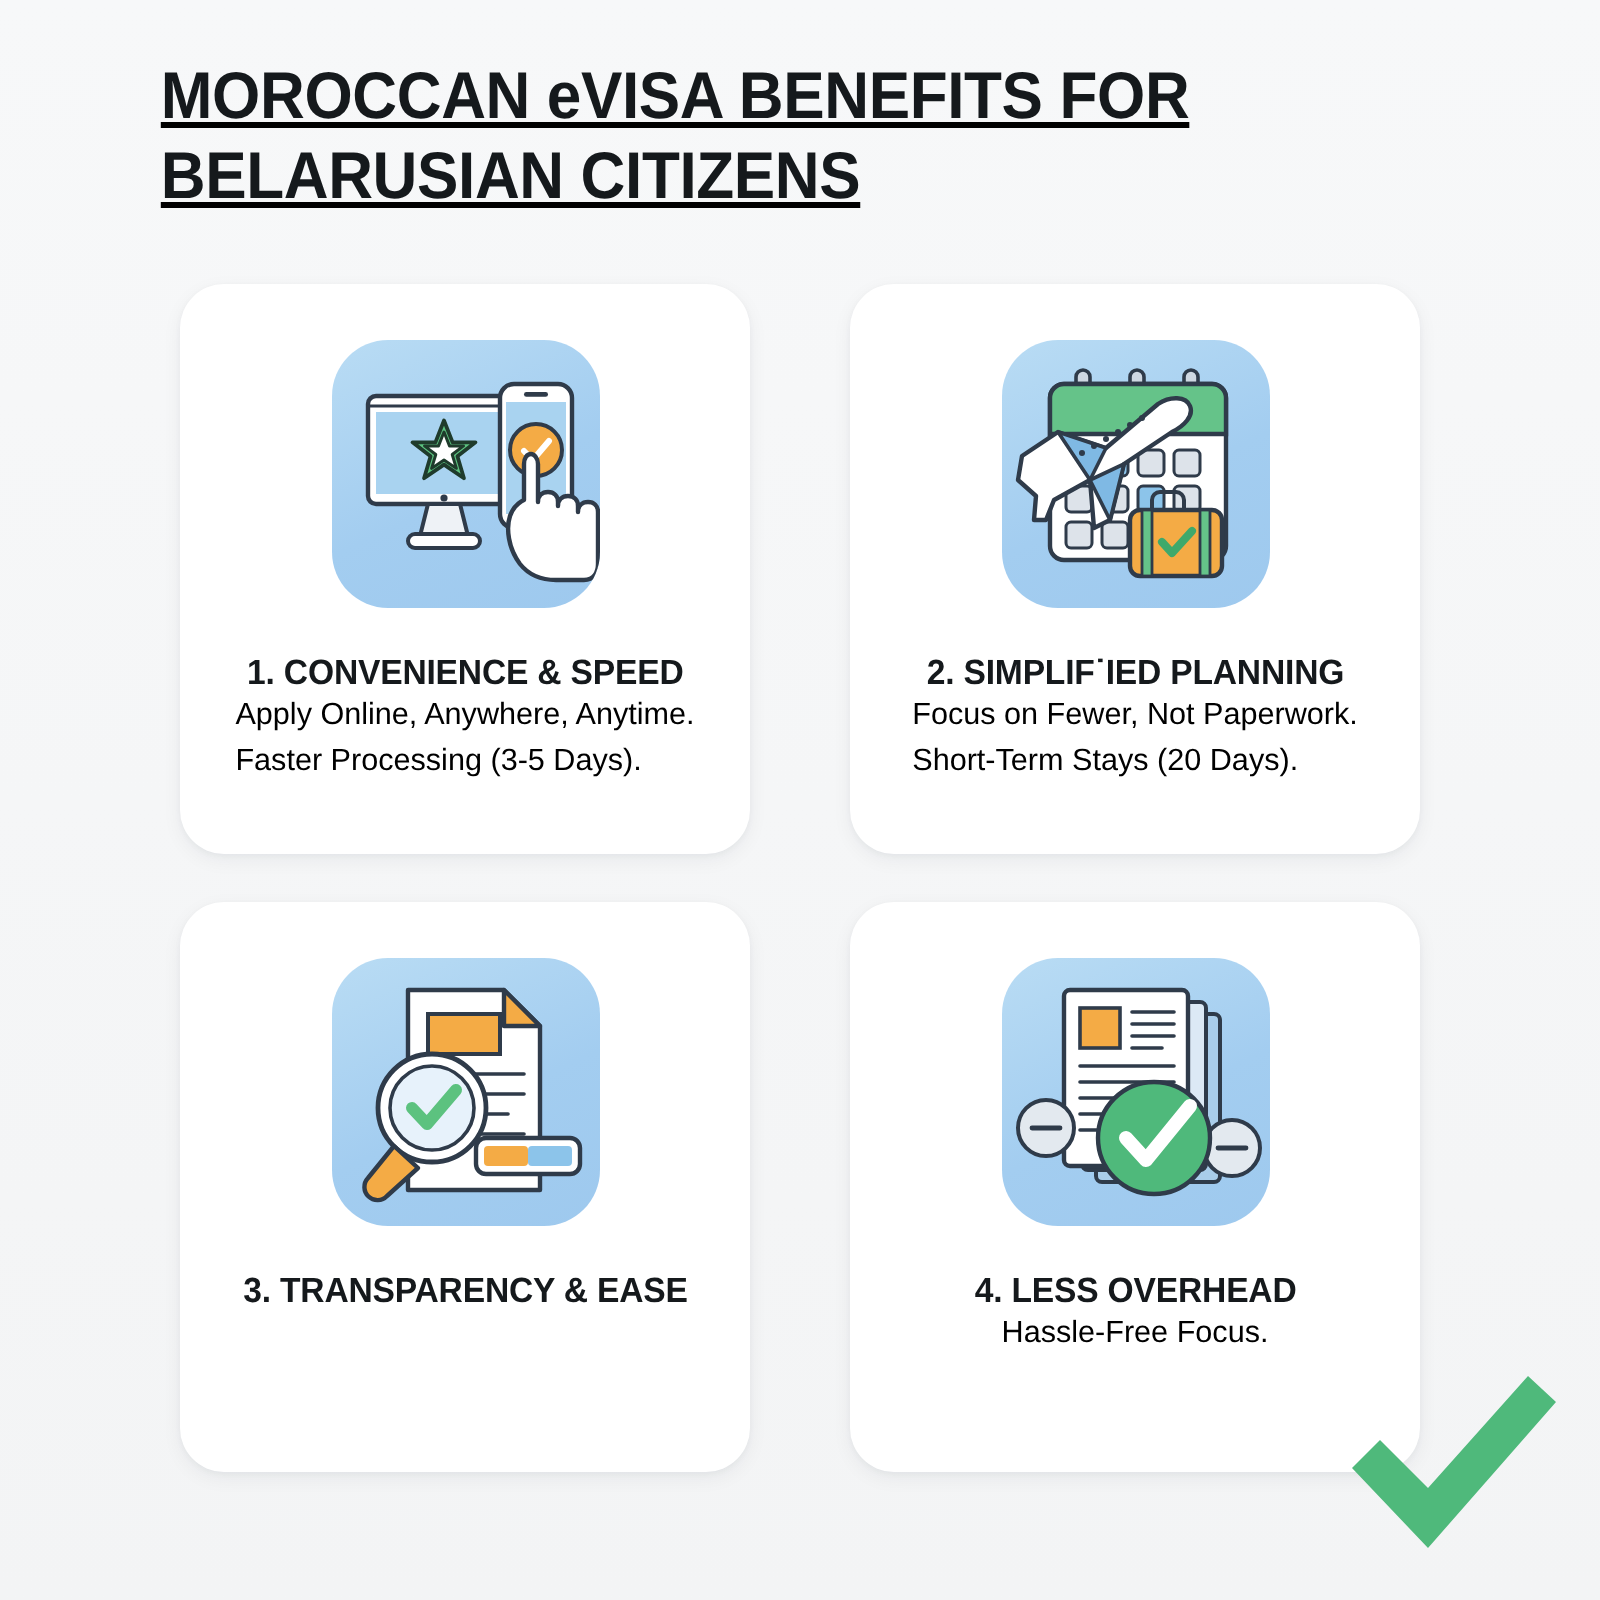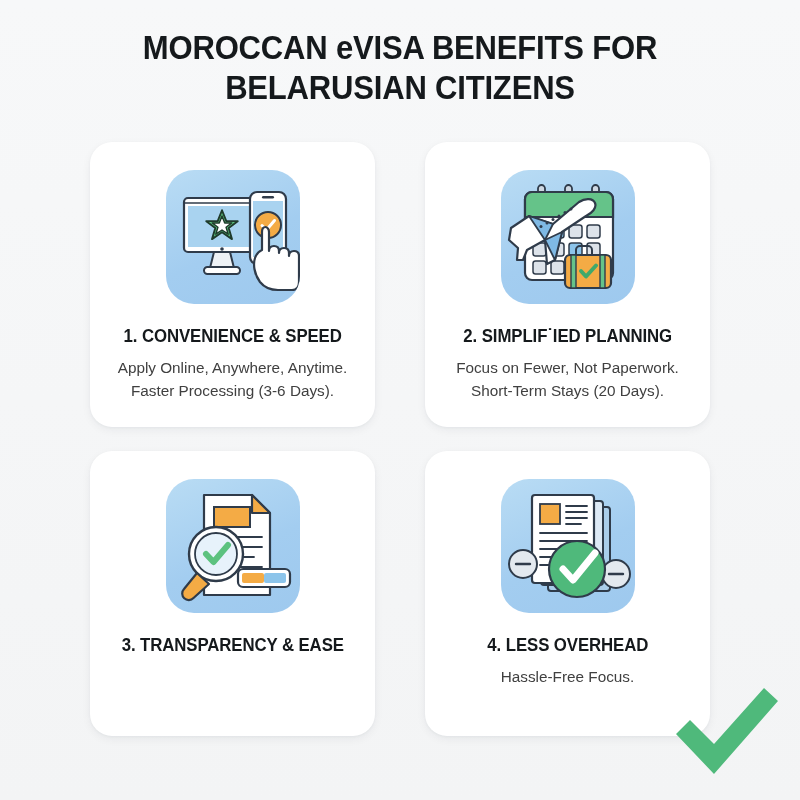--- a/index.html
+++ b/index.html
@@ -23,21 +23,22 @@
     background: linear-gradient(180deg, #f7f8f9 0%, #f3f4f5 100%);
     overflow: hidden;
   }
 
   
   .title-block {
     position: absolute;
     top: 28px;
     left: 60px;
     width: 680px;
-    text-align: center;
+    text-align: left;
+    text-decoration: underline;
   }
   .title-line {
     font-family: "Liberation Sans Narrow", "Liberation Sans", sans-serif;
     font-weight: bold;
     font-size: 33px;
     line-height: 40px;
     letter-spacing: -0.2px;
     color: #15191c;
     transform: scaleX(0.94);
     transform-origin: center;
@@ -87,23 +88,21 @@
     font-size: 17.5px;
     line-height: 20px;
     color: #15191c;
     letter-spacing: -0.1px;
     text-align: center;
     white-space: nowrap;
     transform: scaleX(0.96);
   }
 
   .card-body {
-    margin-top: 10px;
-    text-align: center;
-    color: #404040;
+    color: #000000;
     font-size: 15.3px;
     line-height: 23px;
     white-space: nowrap;
   }
   .card-body .bline { display: block; }
 
   
   .big-check {
     position: absolute;
     left: 668px;
@@ -152,21 +151,21 @@
 
           <path d="M96,62 L96,80 C96,80 91,82 89,88 C87,94 88,104 94,112 C98,117 104,120 112,120
                    L126,120 C131,120 133,116 133,112 L133,86 C133,83 131,81 128,81 C125,81 123,83 123,86
                    L123,83 C123,80 121,78 118,78 C115,78 113,80 113,83 L113,81 C113,78 111,76 108,76
                    C105,76 103,78 103,81 L103,62 C103,59 101,57 99.5,57 C97.5,57 96,59 96,62 Z" fill="#ffffff" stroke="#2f3b4a" stroke-width="2.2" stroke-linejoin="round"></path>
         </svg>
       </div>
       <div class="card-heading">1. CONVENIENCE &amp; SPEED</div>
       <div class="card-body">
         <span class="bline">Apply Online, Anywhere, Anytime.</span>
-        <span class="bline">Faster Processing (3-6 Days).</span>
+        <span class="bline">Faster Processing (3-5 Days).</span>
       </div>
     </div>
 
     <div class="card">
       <div class="icon-tile">
         <svg viewBox="0 0 134 134">
 
           <rect x="37" y="15" width="7" height="17" rx="3.5" fill="#cfd8e2" stroke="#2f3b4a" stroke-width="1.8"></rect>
           <rect x="64" y="15" width="7" height="17" rx="3.5" fill="#cfd8e2" stroke="#2f3b4a" stroke-width="1.8"></rect>
           <rect x="91" y="15" width="7" height="17" rx="3.5" fill="#cfd8e2" stroke="#2f3b4a" stroke-width="1.8"></rect>

